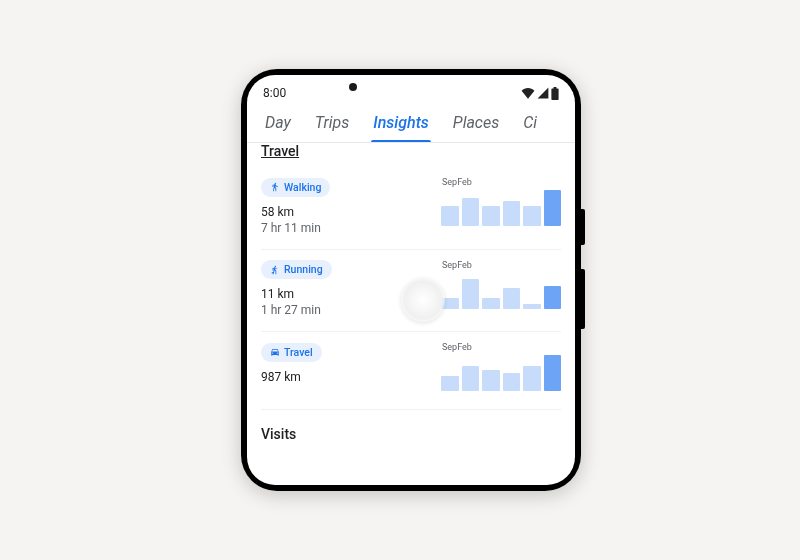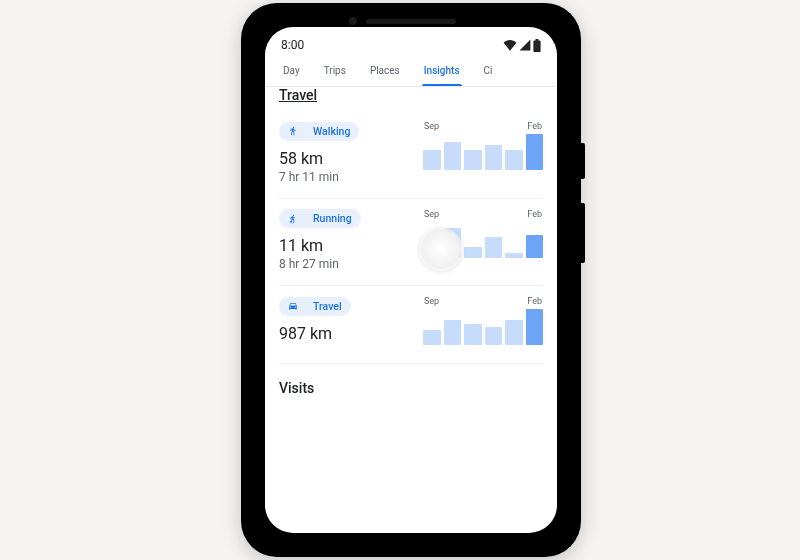--- a/index.html
+++ b/index.html
@@ -7,24 +7,24 @@
     background: #f5f4f2;
     width: 800px;
     height: 560px;
     font-family: -apple-system, "Segoe UI", Roboto, Arial, sans-serif;
     display: flex;
     align-items: center;
     justify-content: center;
   }
   .phone {
     width: 340px;
-    height: 554px;
+    height: 422px;
     background: #000;
     border-radius: 36px;
-    padding: 24px;
+    padding: 6px;
     position: relative;
     box-shadow: 0 4px 20px rgba(0,0,0,0.2);
     margin-left: 22px;
   }
   .phone::before {
     content: "";
     position: absolute;
     top: 16px;
     left: 50%;
     transform: translateX(-50%);
@@ -91,25 +91,26 @@
     cursor: pointer;
   }
   .tabs {
     display: flex;
     padding: 0 6px;
     border-bottom: 1px solid #e8e8e8;
     overflow: hidden;
   }
   .tab {
     padding: 10px 12px;
-    font-size: 10px;
+    font-size: 16px;
     color: #5f6368;
     cursor: pointer;
     position: relative;
     white-space: nowrap;
+    font-style: italic;
   }
   .tab.active {
     color: #1a73e8;
     font-weight: 500;
   }
   .tab.active::after {
     content: "";
     position: absolute;
     bottom: -1px;
     left: 10px;
@@ -157,49 +158,49 @@
   }
   .card {
     position: relative;
     padding: 10px 0 14px;
     border-bottom: 1px solid #f1f1f1;
     min-height: 78px;
   }
   .chip {
     display: inline-flex;
     align-items: center;
-    gap: 15px;
+    gap: 4px;
     background: #e8f0fe;
     color: #1a73e8;
     font-size: 10.5px;
     font-weight: 500;
     padding: 3px 9px;
     border-radius: 10px;
   }
   .chip svg { width: 10px; height: 10px; }
   .metric {
-    font-size: 16px;
+    font-size: 12px;
     font-weight: 400;
     color: #202124;
     margin-top: 8px;
   }
   .duration {
     font-size: 12px;
     color: #5f6368;
     margin-top: 2px;
   }
   .mini-chart {
     position: absolute;
     right: 0;
     top: 10px;
     width: 120px;
   }
   .chart-labels {
     display: flex;
-    justify-content: space-between;
+    justify-content: flex-start;
     font-size: 9px;
     color: #5f6368;
     margin-bottom: 3px;
     padding: 0 1px;
   }
   .bars {
     display: flex;
     align-items: flex-end;
     gap: 3px;
     height: 36px;
@@ -246,22 +247,22 @@
         <svg width="8" height="13" viewBox="0 0 10 18">
             <path fill="#222" d="M3 0h4v2h2c.6 0 1 .4 1 1v14c0 .6-.4 1-1 1H1c-.6 0-1-.4-1-1V3c0-.6.4-1 1-1h2V0z"></path>
           </svg>
       </span>
     </div>
 
 
     <div class="tabs">
       <div class="tab"><span>Day</span></div>
       <div class="tab"><span>Trips</span></div>
+      <div class="tab active"><span>Insights</span></div>
       <div class="tab"><span>Places</span></div>
-      <div class="tab active"><span>Insights</span></div>
       <div class="tab"><span>Ci</span></div>
     </div>
 
 
     <div class="content">
       <div class="section-header clipped">Travel</div>
 
       <div id="cards-host">
           <div class="card"><span class="chip">
               <svg viewBox="0 0 24 24" fill="#1a73e8">
@@ -280,21 +281,21 @@
                 <div class="bar" style="height:70%;background:#c7dcfb"></div>
                 <div class="bar" style="height:55.00000000000001%;background:#c7dcfb"></div>
                 <div class="bar" style="height:100%;background:#6ea4f5"></div>
               </div>
             </div></div>
           <div class="card"><span class="chip">
               <svg viewBox="0 0 24 24" fill="#1a73e8">
                 <path d="M13 5c1 0 1.8-.8 1.8-1.8S14 1.5 13 1.5s-1.8.8-1.8 1.8S12 5 13 5zM4 18l3-1 1 2-4 1.5L4 18zm13.5-9.5c-1.2 0-2.3-.4-3.2-1.1L13 6c-.5-.5-1.3-.7-2-.4L6 8v5h2V9.3l1.8-.7L6.5 22h2l2.3-9 2.2 2v7h2v-8.5l-2.3-2.2.7-3.3c1.1 1 2.6 1.5 4.1 1.5V8.5z"></path>
               </svg>
               <span>Running</span>
-            </span><div class="metric">11 km</div><div class="duration">8 hr 27 min</div><div class="mini-chart">
+            </span><div class="metric">11 km</div><div class="duration">1 hr 27 min</div><div class="mini-chart">
               <div class="chart-labels">
                 <span>Sep</span>
                 <span>Feb</span>
               </div>
               <div class="bars">
                 <div class="bar" style="height:28.000000000000004%;background:#c7dcfb"></div>
                 <div class="bar" style="height:82%;background:#c7dcfb"></div>
                 <div class="bar" style="height:30%;background:#c7dcfb"></div>
                 <div class="bar" style="height:57.99999999999999%;background:#c7dcfb"></div>
                 <div class="bar" style="height:12%;background:#c7dcfb"></div>

